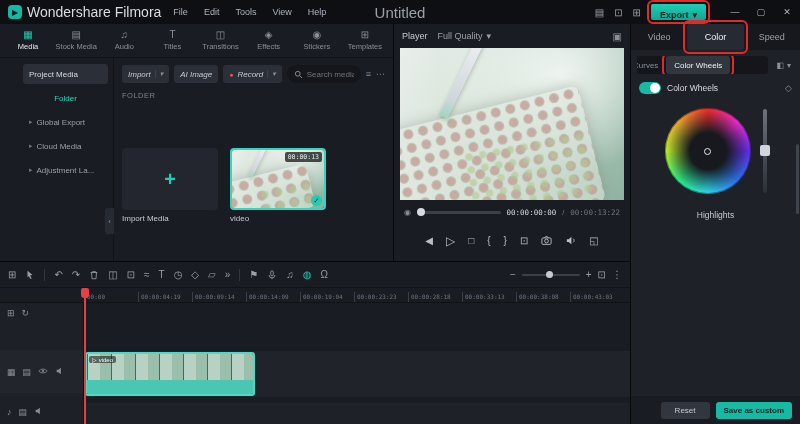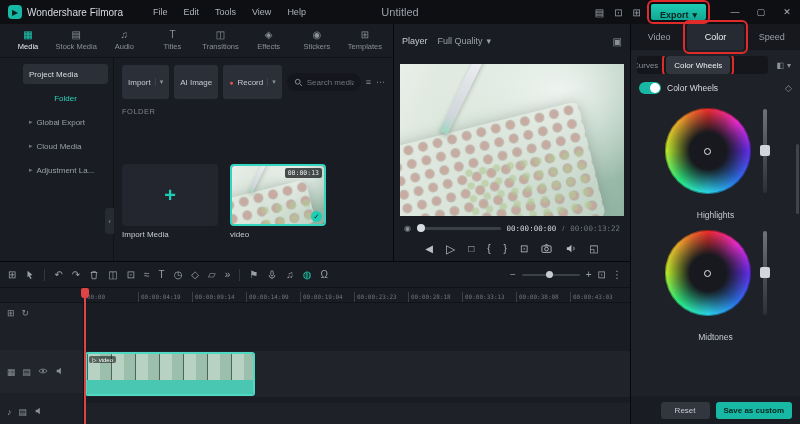--- a/index.html
+++ b/index.html
@@ -4,24 +4,24 @@
 <style>
   * { margin:0; padding:0; box-sizing:border-box; }
   html,body { width:800px; height:424px; overflow:hidden; background:#101216; }
   body { font-family:"Liberation Sans", sans-serif; color:#c6cad2; font-size:9px; -webkit-font-smoothing:antialiased; }
   .app { width:800px; height:424px; display:flex; flex-direction:column; background:#101216; position:relative; }
   .mono { font-family:"DejaVu Sans Mono", monospace; }
 
   
   .titlebar { height:24px; background:#0d0f13; display:flex; align-items:center; padding:0 0 0 8px; position:relative; flex:0 0 24px; }
   .logo { width:14px; height:14px; border-radius:4px; background:#17b9a4; color:#06221d; font-size:8px; display:flex; align-items:center; justify-content:center; margin-right:5px; }
-  .appname { font-size:10px; color:#d8dbe0; margin-right:30px; white-space:nowrap; }
+  .appname { font-size:14px; color:#d8dbe0; margin-right:12px; white-space:nowrap; }
   .menus { display:flex; gap:16px; color:#aeb3bb; font-size:9px;justify-content:center; }
   .menus span { cursor:default; }
-  .proj-title { position:absolute; left:0; right:0; text-align:center; color:#9aa0a8; font-size:11px; pointer-events:none; }
+  .proj-title { position:absolute; left:0; right:0; text-align:center; color:#9aa0a8; font-size:15px; pointer-events:none; }
   .tb-right { margin-left:auto; display:flex; align-items:center; gap:10px; padding-right:0; z-index:2; }
   .tb-ic { color:#9aa0a8; font-size:10px; }
   .export-btn { height:16px; padding:0 9px; background:linear-gradient(180deg,#1ecdb4,#11a794); color:#04241e; font-size:9px; font-weight:bold; border-radius:3px; display:flex; align-items:flex-end; gap:4px; }
   .ann { outline:2px solid #e02b2b; outline-offset:2px; border-radius:2px; }
   .winctl { display:flex; margin-left:6px; }
   .winctl span { width:26px; height:24px; display:flex; align-items:center; justify-content:center; color:#aeb3bb; font-size:9px; }
 
   
   .body { display:flex; flex:1; min-height:0; }
   .left-col { width:630px; display:flex; flex-direction:column; }
@@ -36,21 +36,21 @@
   .mtab.active .mtab-ic { color:#1ecdb4; }
   .media-body { flex:1; display:flex; min-height:0;padding-left:18px; }
   .msidebar { width:96px; border-right:1px solid #101216; padding:6px 5px; display:flex; flex-direction:column; gap:4px; position:relative; }
   .side-item { height:20px; display:flex; align-items:center; gap:4px; border-radius:3px; padding:0 6px; color:#9aa0a8; font-size:8px; }
   .side-item.header { background:#2b2f38; color:#d8dbe0; }
   .side-item.sel { color:#2fd3bd; justify-content:center; }
   .side-item .arr { font-size:7px; color:#6d727b; }
   .collapse-btn { position:absolute; right:-1px; top:150px; width:9px; height:26px; background:#262a32; border-radius:3px 0 0 3px; display:flex; align-items:center; justify-content:center; color:#8a8f98; font-size:8px; }
   .mcontent { flex:1; padding:7px 8px; display:flex; flex-direction:column; }
   .mtoolbar { display:flex; align-items:center; gap:5px; }
-  .mbtn { height:34px; background:#2b2f38; border-radius:3px; display:flex; align-items:center; gap:4px; padding:0 6px; color:#c6cad2; font-size:8px; white-space:nowrap; }
+  .mbtn { height:18px; background:#2b2f38; border-radius:3px; display:flex; align-items:center; gap:4px; padding:0 6px; color:#c6cad2; font-size:8px; white-space:nowrap;font-style:italic; }
   .mbtn .dd { color:#8a8f98; font-size:7px; border-left:1px solid #3c414b; padding-left:4px; }
   .rec-dot { color:#e25555; font-size:7px; }
   .searchbox { flex:1; height:18px; background:#14161b; border-radius:9px; display:flex; align-items:center; gap:4px; padding:0 7px; min-width:60px; }
   .searchbox input { background:transparent; border:none; outline:none; color:#c6cad2; font-size:8px; width:100%; font-family:"Liberation Sans",sans-serif; }
   .searchbox input::placeholder { color:#70757e; }
   .ic-small { color:#8a8f98; font-size:9px; }
   .section-label { margin:8px 0 6px 0; color:#7e838c; font-size:7.5px; letter-spacing:.5px; }
   .tile-row { display:flex; gap:12px; }
   .tile { width:96px;margin-top:42px; }
   .tile-box { width:96px; height:62px; background:#23262e; border-radius:4px; display:flex; align-items:center; justify-content:center; position:relative; overflow:hidden; }
@@ -66,21 +66,21 @@
   .scene .plate { position:absolute; left:-8%; bottom:-18%; width:95%; height:78%; transform:rotate(-14deg); border-radius:8px;
      background-color:rgba(225,232,222,.55);
      background-image:radial-gradient(circle at 7px 7px, rgba(196,160,150,.85) 0 3.5px, rgba(130,110,100,.35) 4.5px, transparent 5.5px);
      background-size:15px 14px; box-shadow:0 0 14px rgba(90,100,90,.35); }
   .scene .plate2 { position:absolute; left:30%; bottom:-6%; width:55%; height:45%; transform:rotate(-10deg);
      background-image:radial-gradient(circle at 6px 6px, rgba(180,200,150,.8) 0 3px, transparent 4.5px); background-size:14px 13px; opacity:.8; }
   .scene .pipette { position:absolute; left:26%; top:-10%; width:4%; height:58%; transform:rotate(26deg); background:linear-gradient(180deg,#eef1f4 0%,#cfd5da 80%,#9fd6c0 100%); border-radius:2px; box-shadow:1px 2px 4px rgba(60,70,60,.3); }
 
   
   .player-panel { flex:1; background:#191c22; display:flex; flex-direction:column; }
-  .pheader { height:40px; display:flex; align-items:flex-start; gap:10px; padding:12px 8px; }
+  .pheader { height:24px; display:flex; align-items:center; gap:10px; padding:12px 8px; }
   .pheader .pl { color:#c6cad2; font-size:9px; }
   .pheader .qual { color:#9aa0a8; font-size:9px; display:flex; align-items:center; gap:4px; }
   .pheader .right { margin-left:auto; color:#8a8f98; font-size:10px; }
   .pvideo { margin:0 6px; height:152px; background:#000; position:relative; overflow:hidden; }
   .pprogress { height:16px; display:flex; align-items:center; gap:6px; padding:0 10px; margin-top:4px; }
   .pp-dot { color:#8a8f98; font-size:8px; }
   .pp-track { flex:1; height:3px; background:#3a3f48; border-radius:2px; position:relative; }
   .pp-knob { position:absolute; left:0; top:-3px; width:8px; height:8px; border-radius:50%; background:#d8dbe0; }
   .pp-time { font-size:7.5px; color:#d8dbe0; }
   .pp-sep { color:#70757e; font-size:7.5px; }
@@ -494,31 +494,20 @@
           <div class="wheel">
             <span class="cross"></span>
           </div>
           <div class="vslider">
             <div class="vknob"></div>
           </div>
         </div>
         <div class="wheel-label">Highlights</div>
       </div>
 
-      <div class="wheel-block">
-        <div class="wheel-row">
-          <div class="wheel">
-            <span class="cross"></span>
-          </div>
-          <div class="vslider">
-            <div class="vknob"></div>
-          </div>
-        </div>
-        <div class="wheel-label">Midtones</div>
-      </div>
 
       <div class="rscroll"></div>
 
       <div class="rfooter">
         <div class="btn-reset">Reset</div>
         <div class="btn-save">Save as custom</div>
       </div>
     </div>
   </div>
 </div>

